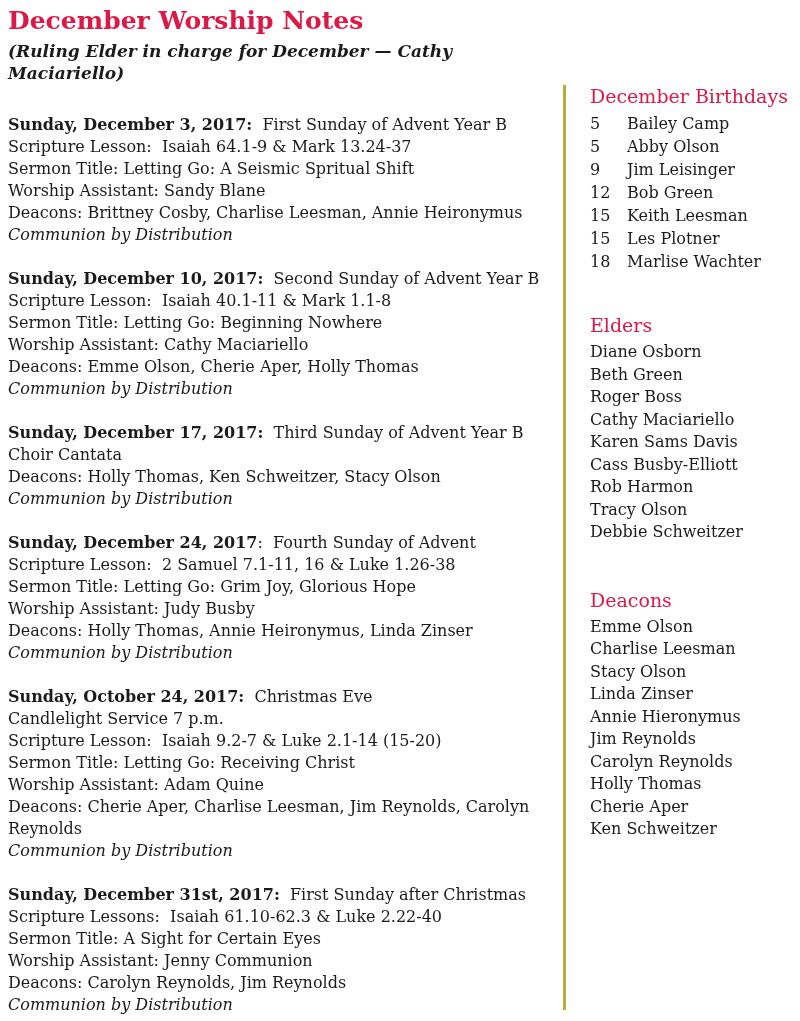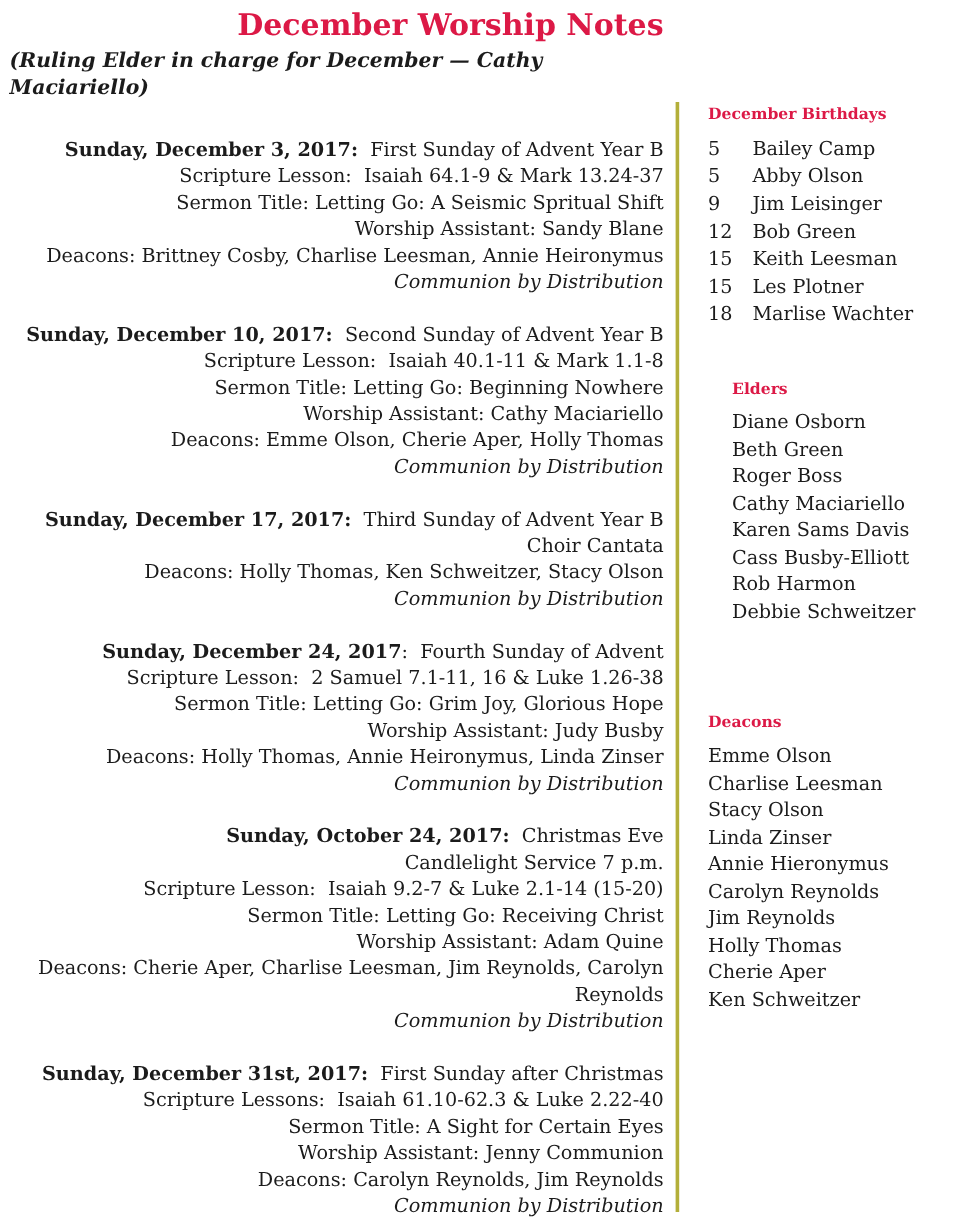--- a/index.html
+++ b/index.html
@@ -23,32 +23,32 @@
   
   .left-col {
     width: 563px;
     padding: 4px 10px 0 8px;
   }
   .page-title {
     margin: 4px 0 6px 0;
     font-size: 25px;
     line-height: 26px;
     font-weight: bold;
-    text-align: right;
+    text-align: left;
     color: var(--accent-red);
   }
   .subtitle {
     font-size: 17px;
     line-height: 22px;
     font-weight: bold;
     font-style: italic;
     margin-bottom: 30px;
     white-space: pre-wrap;
   }
-  .entry { margin: 0 0 22px 0; text-align: right; }
+  .entry { margin: 0 0 22px 0; }
   .line {
     font-size: 16px;
     line-height: 22px;
     white-space: pre-wrap;
   }
   .line .b { font-weight: bold; }
   .communion { font-style: italic; }
 
   
   .divider {
@@ -60,34 +60,34 @@
   }
 
   
   .right-col {
     flex: 1;
     margin-top: 85px;
     padding-left: 24px;
   }
   .side-heading {
     margin: 0 0 5px 0;
-    font-size: 13px;
+    font-size: 19px;
     line-height: 22px;
-    font-weight: bold;
+    font-weight: normal;
     color: var(--accent-red);
   }
   .side-row {
     display: flex;
     font-size: 16px;
     line-height: 23px;
   }
   .side-row .day { width: 37px; flex: none; }
-  .elders-section { margin-top: 41px; margin-left: 20px; }
+  .elders-section { margin-top: 41px; }
   .elders-section .side-row, .deacons-section .side-row { line-height: 22.5px; }
-  .deacons-section { margin-top: 71px; }
+  .deacons-section { margin-top: 45px; }
 </style>
 </head>
 <body>
 
 <div class="page">
 
   <main class="left-col">
     <h1 class="page-title">December Worship Notes</h1>
     <div class="subtitle">(Ruling Elder in charge for December — Cathy Maciariello)</div>
 
@@ -183,31 +183,32 @@
 
     <div class="elders-section">
       <h2 class="side-heading">Elders</h2>
       <div class="side-row">Diane Osborn</div>
       <div class="side-row">Beth Green</div>
       <div class="side-row">Roger Boss</div>
       <div class="side-row">Cathy Maciariello</div>
       <div class="side-row">Karen Sams Davis</div>
       <div class="side-row">Cass Busby-Elliott</div>
       <div class="side-row">Rob Harmon</div>
+      <div class="side-row">Tracy Olson</div>
       <div class="side-row">Debbie Schweitzer</div>
     </div>
 
     <div class="deacons-section">
       <h2 class="side-heading">Deacons</h2>
       <div class="side-row">Emme Olson</div>
       <div class="side-row">Charlise Leesman</div>
       <div class="side-row">Stacy Olson</div>
       <div class="side-row">Linda Zinser</div>
       <div class="side-row">Annie Hieronymus</div>
+      <div class="side-row">Jim Reynolds</div>
       <div class="side-row">Carolyn Reynolds</div>
-      <div class="side-row">Jim Reynolds</div>
       <div class="side-row">Holly Thomas</div>
       <div class="side-row">Cherie Aper</div>
       <div class="side-row">Ken Schweitzer</div>
     </div>
 
   </aside>
 </div>
 
 </body></html>

